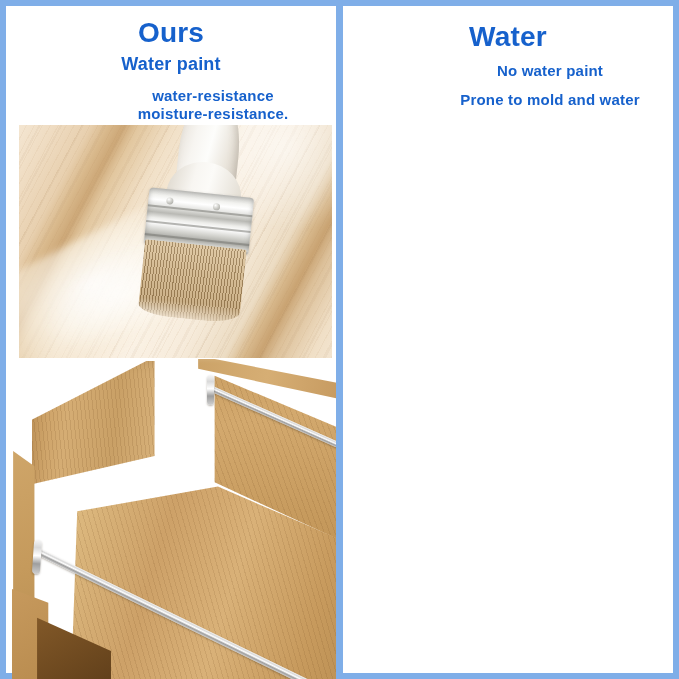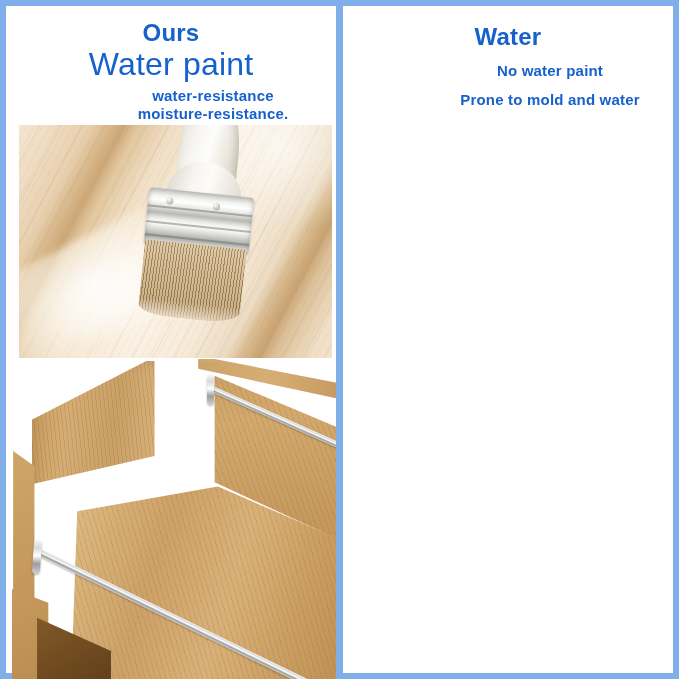--- a/index.html
+++ b/index.html
@@ -11,22 +11,22 @@
   
   .panel{position:absolute;top:0;height:679px;box-sizing:border-box;
          border:6px solid #7FAEE8;background:#ffffff;}
   .panel-left{left:0;width:336px;border-right:none;}
   .panel-right{left:343px;width:336px;border-left:none;}
   .divider{position:absolute;left:336px;top:0;width:7px;height:679px;background:#7FAEE8;}
 
   
   .head{position:absolute;left:0;width:100%;text-align:center;color:#1661CC;
         letter-spacing:.2px;user-select:none;}
-  .t-main{font-size:24px;font-weight:bold;line-height:34px;}
-  .t-sub{font-size:32px;font-weight:normal;line-height:30px;}
+  .t-main{font-size:28px;font-weight:bold;line-height:34px;}
+  .t-sub{font-size:18px;font-weight:bold;line-height:30px;}
   .t-small{font-size:15px;font-weight:bold;line-height:23px;padding-left:42px;}
 
   .lt-ours{top:10px;}
   .lt-water{top:43px;}
   .lt-l1{top:78px;}
   .lt-l2{top:96px;}
 
   .rt-others{top:14px;}
   .rt-l1{top:53px;}
   .rt-l2{top:82px;}

